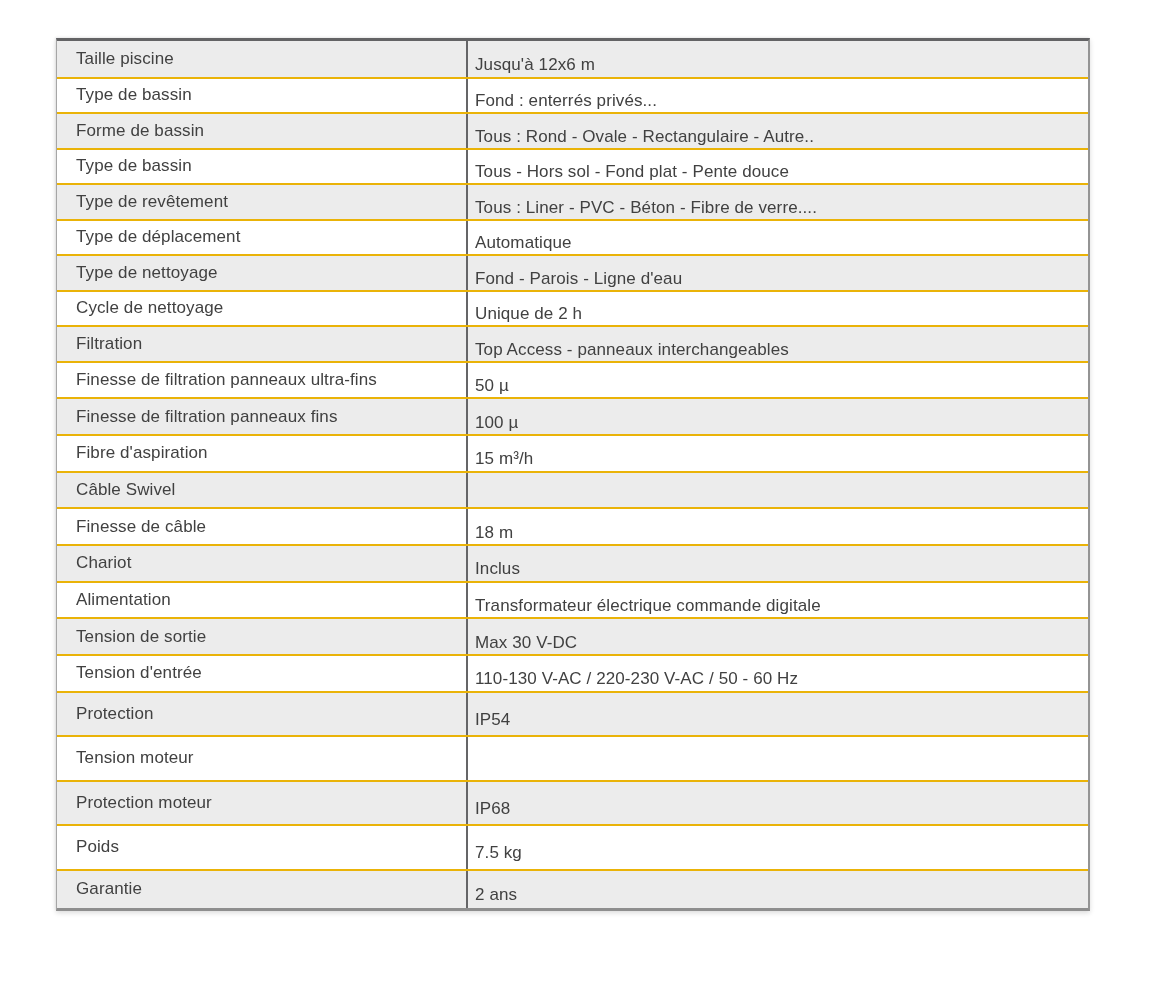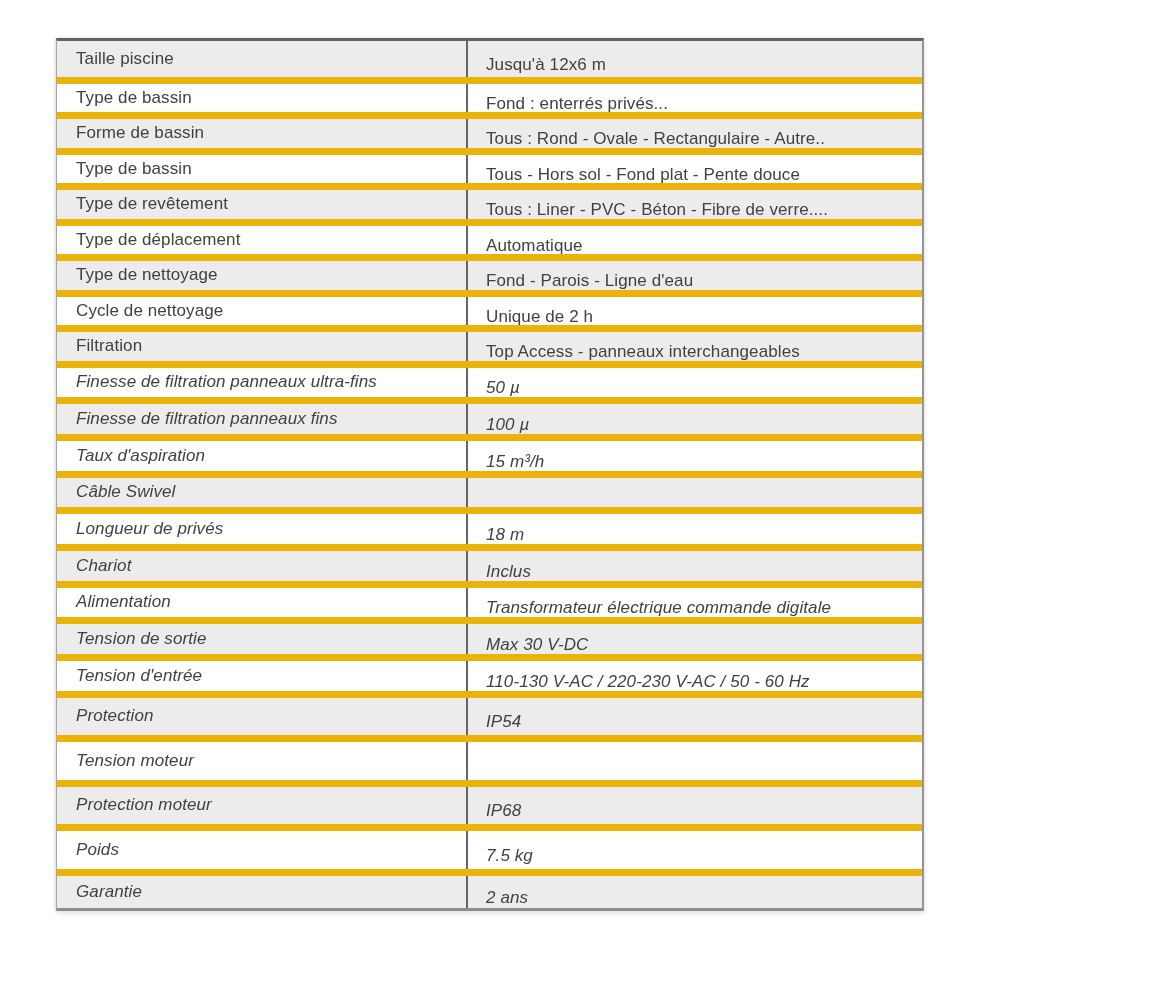--- a/index.html
+++ b/index.html
@@ -12,60 +12,60 @@
     height: 987px;
     position: relative;
     font-family: "Liberation Sans", "DejaVu Sans", sans-serif;
     color: #414141;
     overflow: hidden;
   }
   .spec-table {
     position: absolute;
     left: 56px;
     top: 38px;
-    width: 868px;
+    width: 1034px;
     box-sizing: border-box;
     border-top: 3px solid #636365;
     border-bottom: 3px solid #8e8e8e;
     border-left: 1px solid #a6a6a6;
     border-right: 2px solid #949494;
     background: #b91c1c;
     box-shadow: 0 2px 5px rgba(0,0,0,0.14), -1px -1px 2px rgba(0,0,0,0.06);
   }
   .row {
     display: flex;
     box-sizing: border-box;
     height: 35.5px;
-    border-top: 7px solid #eab308;
+    border-top: 2px solid #eab308;
   }
   .row:first-child { border-top: none; }
   .row:nth-child(odd)  { background: #ececec; }
   .row:nth-child(even) { background: #ffffff; }
-  .row:nth-child(n+10) { height: 36.7px; font-style: italic; }
+  .row:nth-child(n+10) { height: 36.7px; }
   .row:nth-child(n+19) { height: 44.5px; justify-content: space-between; }
   .row:nth-child(23)   { height: 39px; }
   .row:nth-child(24)   { height: 50px; gap: 40px; }
   .cell {
     display: flex;
     align-items: center;
     box-sizing: border-box;
     font-size: 17px;
     letter-spacing: 0.1px;
     white-space: nowrap;
     overflow: hidden;
   }
   .label-cell {
     width: 411px;
     flex: 0 0 411px;
     padding-left: 19px;
     border-right: 2px solid #656567;
   }
   .value-cell {
     flex: 1;
-    padding-left: 18px;
+    padding-left: 7px;
     margin-top: 12px;
   }
 </style>
 </head>
 <body>
 
 <div class="spec-table">
   <div class="row">
     <div class="cell label-cell">Taille piscine</div>
     <div class="cell value-cell">Jusqu'à 12x6 m</div>
@@ -104,28 +104,28 @@
   </div>
   <div class="row">
     <div class="cell label-cell">Finesse de filtration panneaux ultra-fins</div>
     <div class="cell value-cell">50 µ</div>
   </div>
   <div class="row">
     <div class="cell label-cell">Finesse de filtration panneaux fins</div>
     <div class="cell value-cell">100 µ</div>
   </div>
   <div class="row">
-    <div class="cell label-cell">Taux d'aspiration</div>
+    <div class="cell label-cell">Fibre d'aspiration</div>
     <div class="cell value-cell">15 m³/h</div>
   </div>
   <div class="row">
     <div class="cell label-cell">Câble Swivel</div>
   </div>
   <div class="row">
-    <div class="cell label-cell">Longueur de privés</div>
+    <div class="cell label-cell">Finesse de câble</div>
     <div class="cell value-cell">18 m</div>
   </div>
   <div class="row">
     <div class="cell label-cell">Chariot</div>
     <div class="cell value-cell">Inclus</div>
   </div>
   <div class="row">
     <div class="cell label-cell">Alimentation</div>
     <div class="cell value-cell">Transformateur électrique commande digitale</div>
   </div>

